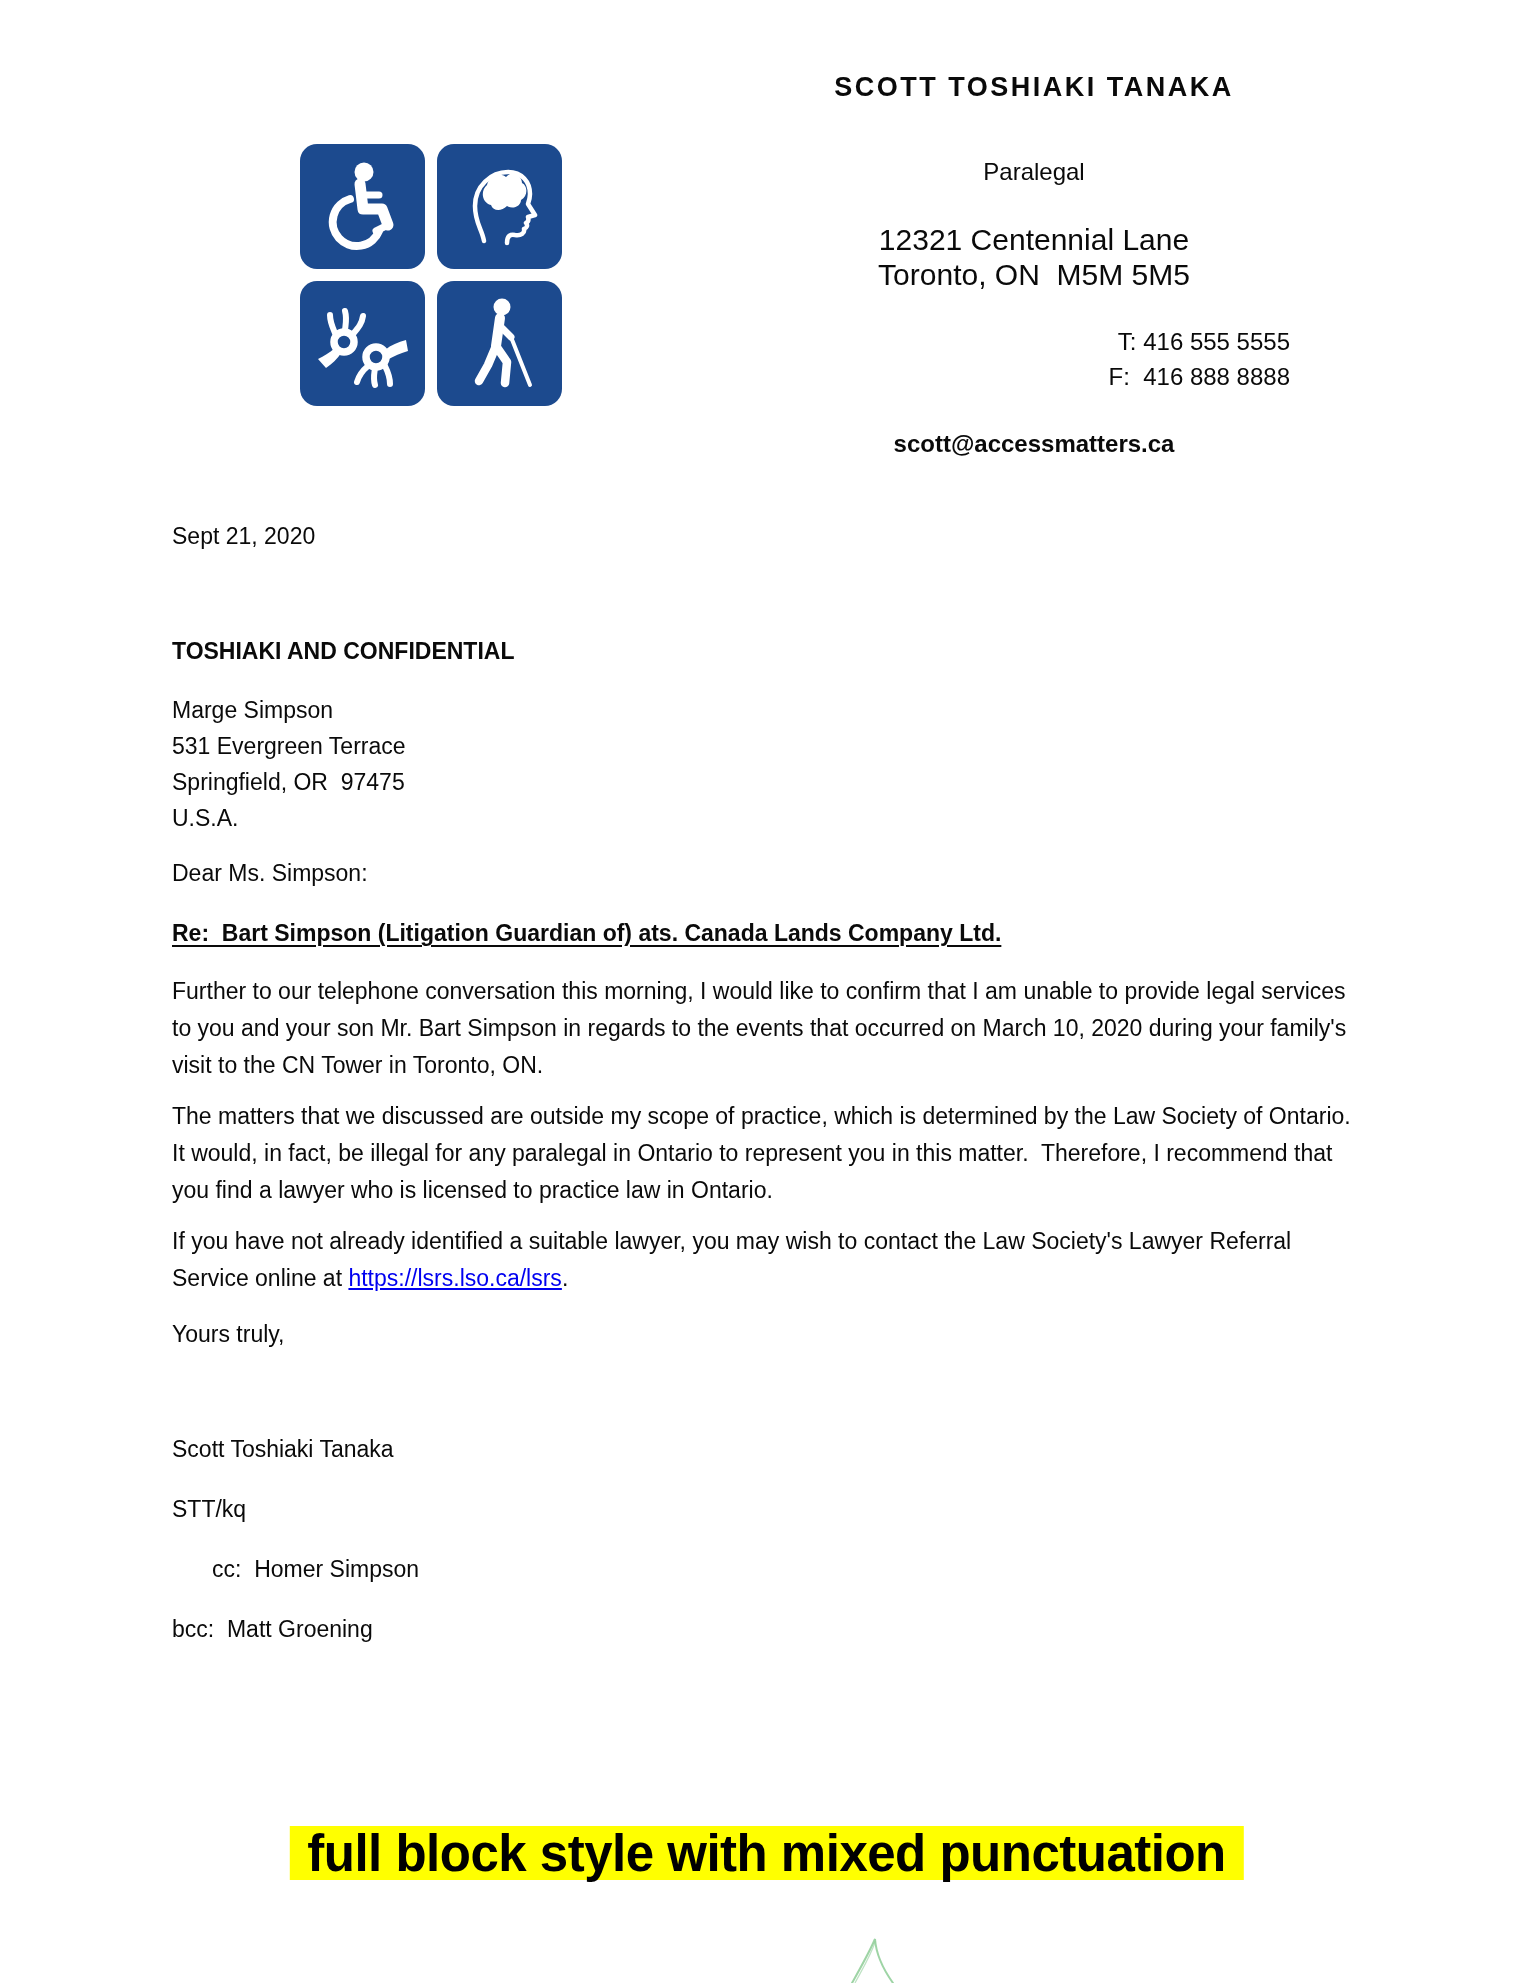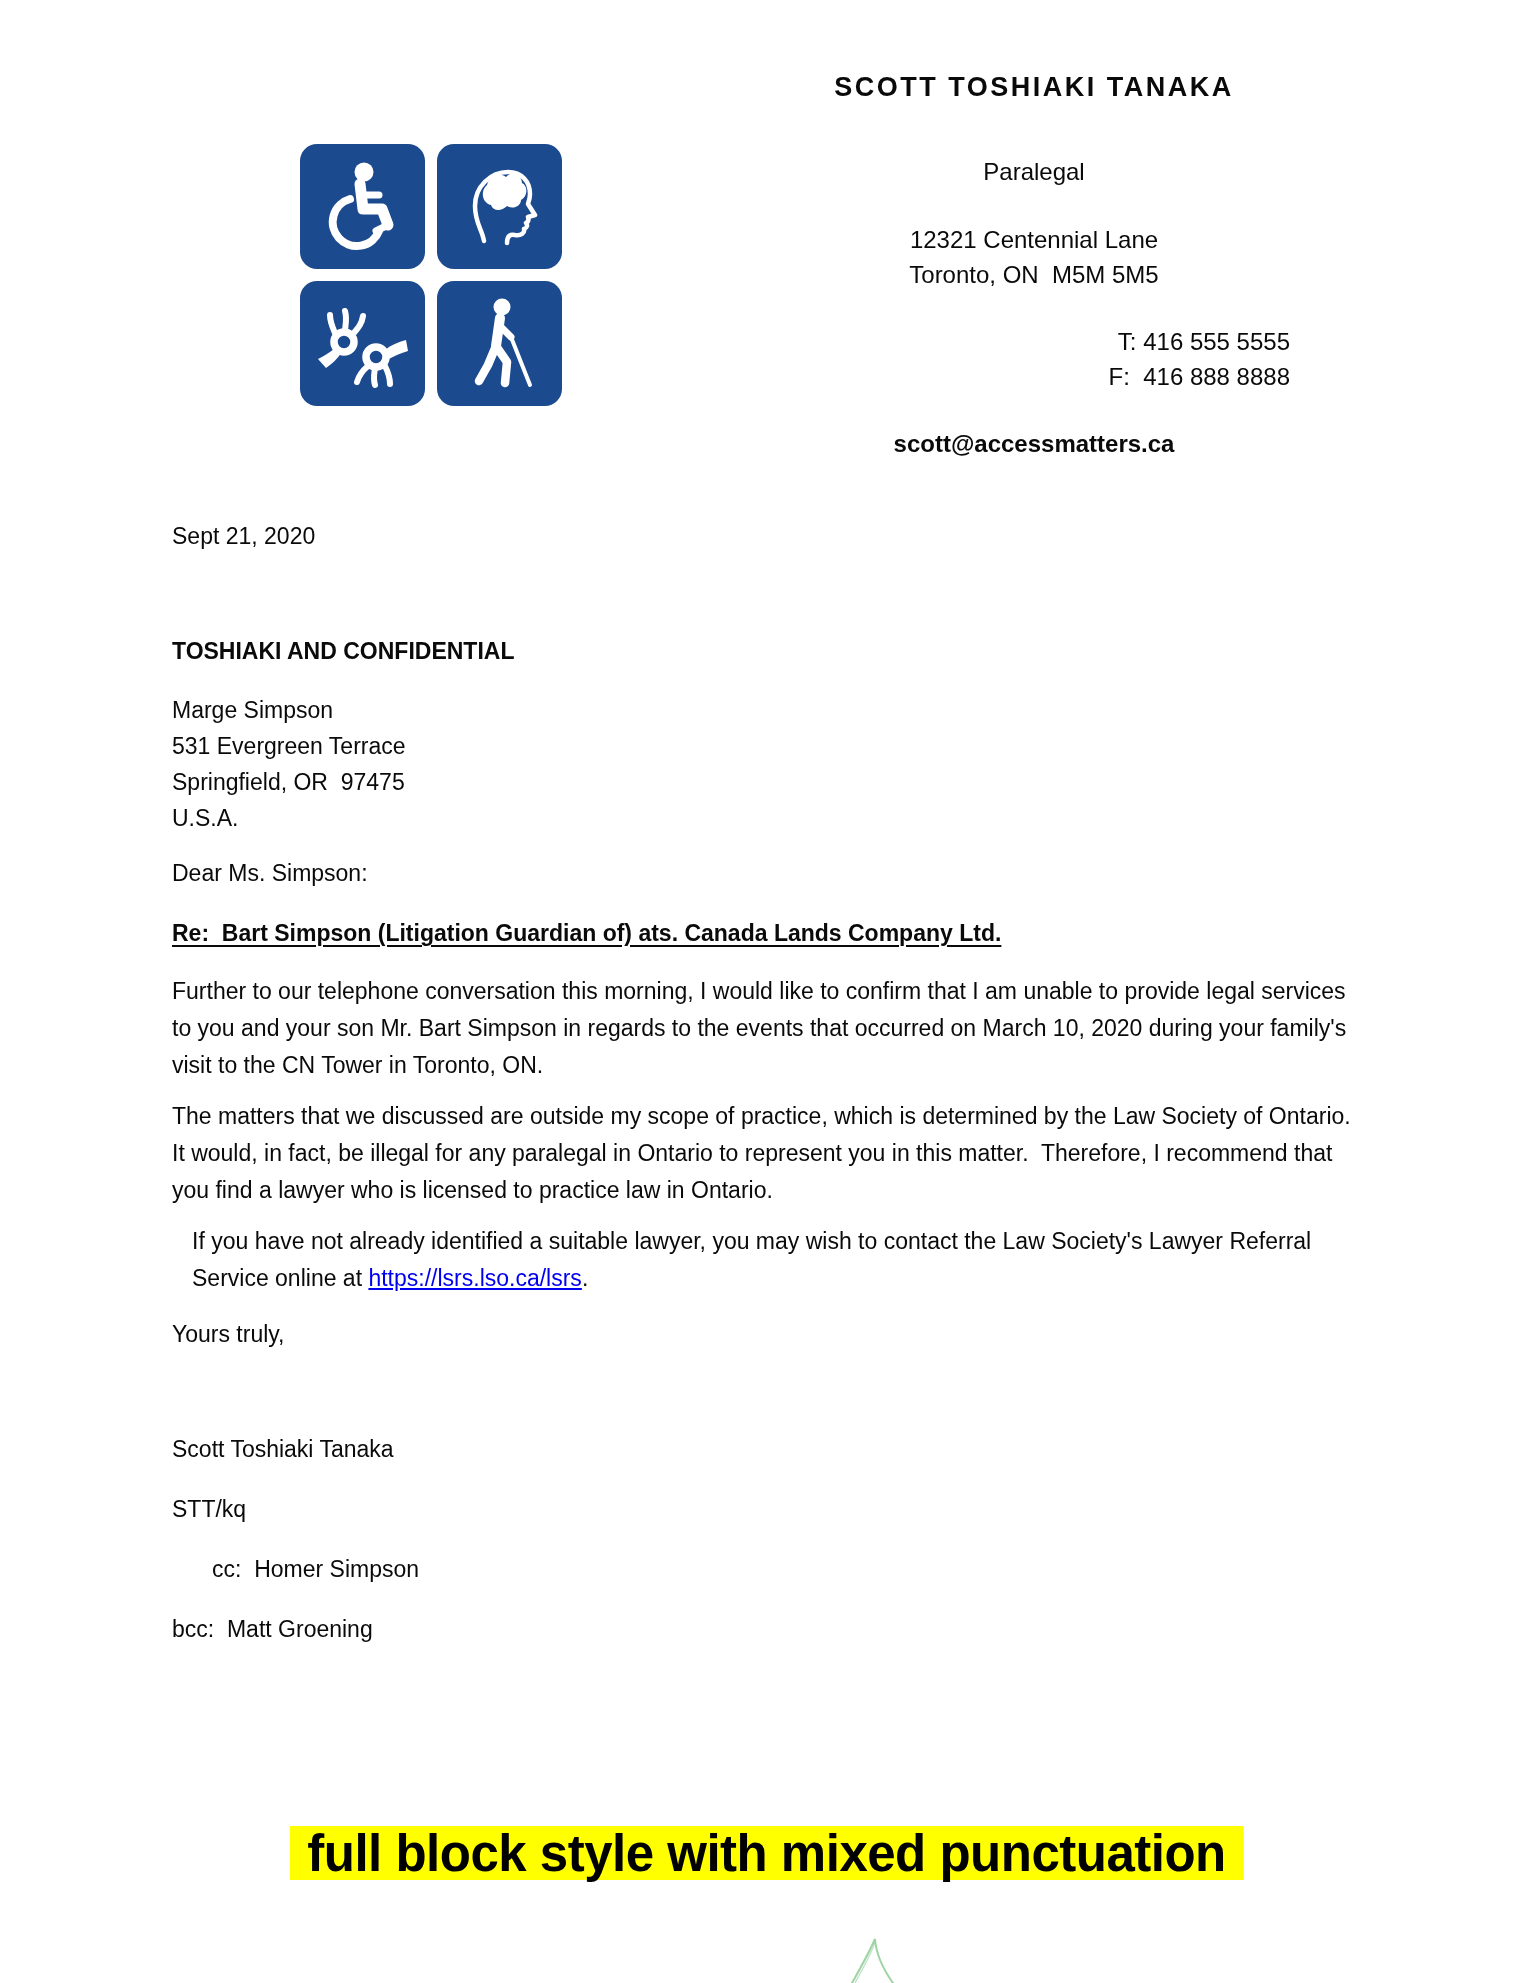--- a/index.html
+++ b/index.html
@@ -19,34 +19,34 @@
   .logo-tile{
     background:#1c4a8e;border-radius:17px;
     display:flex;align-items:center;justify-content:center;
   }
   .logo-tile svg{display:block;}
 
   
   .lh{left:778px;width:512px;text-align:center;}
   .lh-name{top:72px;font-size:27px;font-weight:bold;letter-spacing:2.5px;}
   .lh-title{top:158px;font-size:24px;}
-  .lh-addr{top:222px;font-size:24px;line-height:35px;}
+  .lh-addr{top:222px;font-size:30px;line-height:35px;}
   .lh-phone{top:324px;font-size:24px;line-height:35px;text-align:right;}
   .lh-email{top:430px;font-size:24px;font-weight:bold;}
 
   
   .body-text{left:172px;width:1192px;font-size:23px;line-height:37px;}
   .t-date{top:518px;}
   .t-conf{top:633px;font-weight:bold;}
   .t-recipient{top:692px;line-height:36px;}
   .t-salutation{top:855px;}
   .t-re{top:915px;font-weight:bold;text-decoration:underline;text-decoration-thickness:2px;text-underline-offset:4px;}
   .t-p1{top:973px;}
   .t-p2{top:1098px;}
-  .t-p3{top:1223px;margin-left:20px;}
+  .t-p3{top:1223px;}
   .t-closing{top:1316px;}
   .t-signame{top:1431px;}
   .t-initials{top:1491px;}
   .t-cc{top:1551px;margin-left:40px;}
   .t-bcc{top:1611px;}
 
   a.doc-link{color:#0000f0;text-decoration:underline;cursor:pointer;}
 
   
   .banner{

